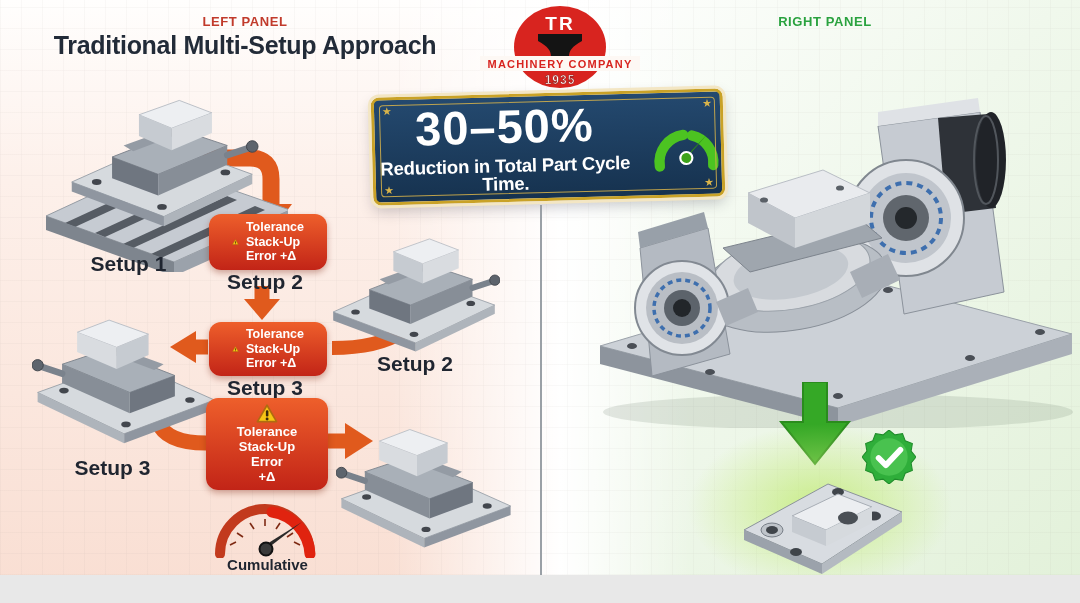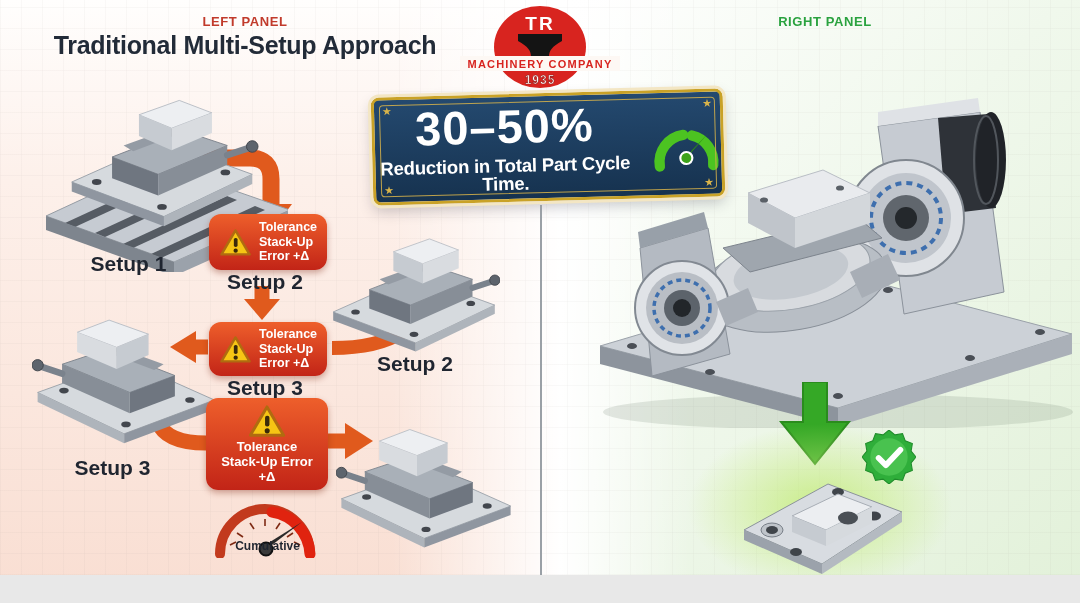--- a/index.html
+++ b/index.html
@@ -19,40 +19,40 @@
   
   .hdr{position:absolute;text-align:center;}
   .kicker{font-size:13px;font-weight:bold;letter-spacing:.6px;}
   #hdr-left{left:30px;top:14px;width:430px;}
   #hdr-left .kicker{color:#c13a2b;}
   #hdr-right{left:630px;top:14px;width:390px;}
   #hdr-right .kicker{color:#2aa23f;}
   .hdr h1{margin:2px 0 0 0;font-size:25px;color:#222b38;letter-spacing:-.3px;}
 
   
-  #logo{position:absolute;left:452px;top:4px;width:176px;height:86px;}
+  #logo{position:absolute;left:472px;top:4px;width:176px;height:86px;}
 
   
   #banner{position:absolute;left:372px;top:93px;width:346px;height:102px;transform:rotate(-1.5deg);
     background:linear-gradient(180deg,#24496f 0%,#16324f 100%);
     border:3px solid #c9a families227;border:3px solid #c9a227;outline:3px solid #f3e6c4;border-radius:8px;
     box-shadow:0 6px 14px rgba(40,40,60,.25);display:flex;align-items:center;justify-content:center;gap:14px;}
   #banner .inner-line{position:absolute;inset:5px;border:1px solid rgba(217,180,74,.85);border-radius:4px;pointer-events:none;}
   #banner .txt{text-align:center;color:#ffffff;line-height:1;}
   #banner .pct{font-size:47px;font-weight:bold;letter-spacing:1px;}
   #banner .cap{font-size:18.5px;font-weight:bold;margin-top:7px;letter-spacing:-.2px;}
   .star{position:absolute;color:#d9b44a;font-size:11px;line-height:1;}
   .star.tl{left:8px;top:6px;} .star.tr{right:8px;top:6px;}
   .star.bl{left:8px;bottom:6px;} .star.br{right:8px;bottom:6px;}
 
   
   .setup-label{position:absolute;text-align:center;font-weight:bold;font-size:21px;color:#1f2530;}
   .err-badge{position:absolute;background:linear-gradient(180deg,#ee5f2b 0%,#c22417 100%);
     border-radius:12px;color:#fff;display:flex;align-items:center;justify-content:center;gap:7px;
-    box-shadow:0 3px 6px rgba(120,30,10,.35);padding:5px 8px;box-sizing:border-box;}
+    box-shadow:0 3px 6px rgba(120,30,10,.35);padding:5px 23px;box-sizing:border-box;}
   .err-badge .lines{font-size:12.5px;font-weight:bold;line-height:1.15;text-align:left;}
   .err-badge.stacked{flex-direction:column;gap:2px;}
   .err-badge.stacked .lines{text-align:center;font-size:13px;}
 
   .divider{position:absolute;left:540px;top:205px;width:2px;height:392px;background:#9aa0a6;}
 
   
   #part-glow{position:absolute;left:688px;top:424px;width:264px;height:168px;
     background:radial-gradient(closest-side,rgba(195,235,120,.85),rgba(195,235,120,0));}
   svg{display:block;}
@@ -219,21 +219,21 @@
         <line x1="27" y1="33" x2="33" y2="37"></line>
       <line x1="40" y1="23" x2="44" y2="29"></line>
         <line x1="55" y1="19" x2="55" y2="26"></line>
       <line x1="70" y1="23" x2="66" y2="29"></line>
         <line x1="83" y1="33" x2="77" y2="37"></line>
       <line x1="90" y1="45" x2="84" y2="42"></line>
     </g>
     <polygon points="52,52 58,48 92,22 60,42" fill="#2a2a2a"></polygon>
     <circle cx="56" cy="49" r="6.5" fill="#3a3a3a" stroke="#121212" stroke-width="2"></circle>
   </svg>
-  <div class="setup-label" style="left:175px;top:540px;width:185px;font-size:12px;line-height:1.15">
+  <div class="setup-label" style="left:175px;top:556px;width:185px;font-size:15px;line-height:1.15">
     <div>Cumulative</div>
   </div>
 
   <div class="divider"></div>
 
   <svg style="position:absolute;left:588px;top:96px" width="492" height="332" viewBox="0 0 492 332">
     <ellipse cx="250" cy="316" rx="235" ry="18" fill="rgba(110,125,110,.18)"></ellipse>
     <polygon points="12,250 255,178 484,238 250,312" fill="#ccd1d7" stroke="#9aa1a9"></polygon>
     <polygon points="12,250 250,312 250,330 12,268" fill="#8d949d"></polygon>
     <polygon points="250,312 484,238 484,258 250,330" fill="#aab0b8"></polygon>

